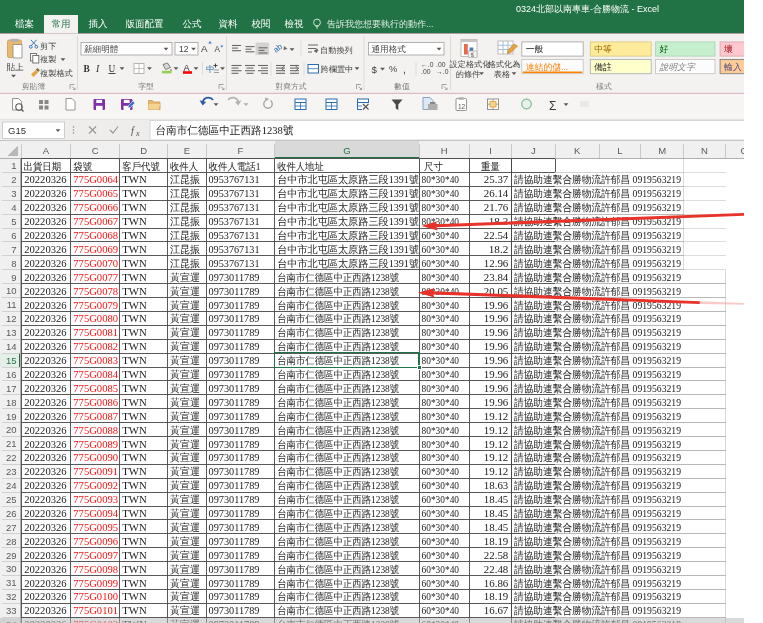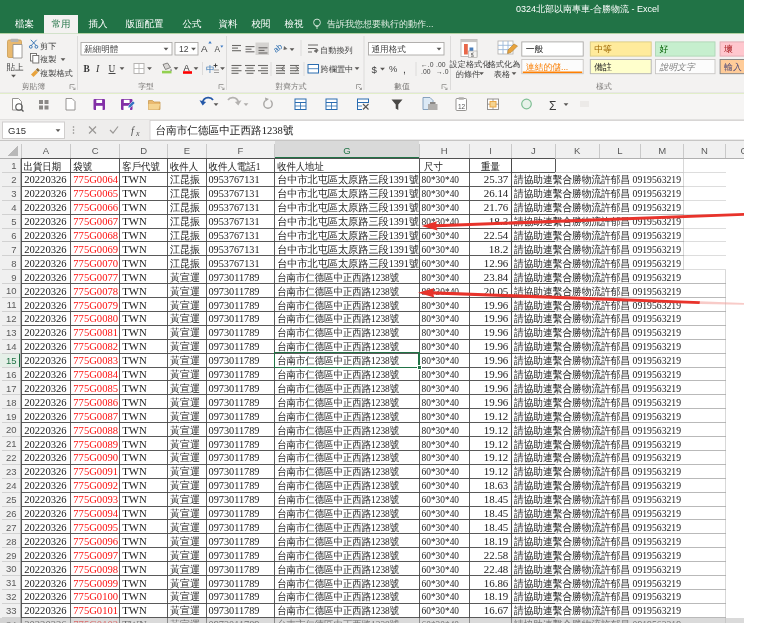--- a/index.html
+++ b/index.html
@@ -1,18 +1,18 @@
 <!DOCTYPE html>
 <html><head><meta charset="utf-8">
 <style>
 *{margin:0;padding:0;box-sizing:border-box}
 html,body{width:763px;height:623px;overflow:hidden;font-family:"Liberation Sans",sans-serif;background:#fff}
 </style></head>
 <body>
-<div style="position:absolute;left:0;top:0;width:744px;height:623px;background:#bef264;overflow:hidden">
+<div style="position:absolute;left:0;top:0;width:744px;height:623px;background:#be185d;overflow:hidden">
 <svg width="763" height="141" viewBox="0 0 763 141" style="position:absolute;left:0;top:0">
 <rect x="0" y="0" width="763" height="33.5" fill="#217346"></rect>
 <text x="516" y="12" font-family="Liberation Sans,sans-serif" font-size="9" fill="#fff">0324北部以南專車-合勝物流 - Excel</text>
 <rect x="44" y="15" width="34" height="18.5" fill="#f3f2f1"></rect>
 <text x="24.5" y="27" font-family="Liberation Sans,sans-serif" font-size="9.5" fill="#fff" text-anchor="middle">檔案</text>
 <text x="61" y="27" font-family="Liberation Sans,sans-serif" font-size="9.5" fill="#217346" text-anchor="middle">常用</text>
 <text x="98" y="27" font-family="Liberation Sans,sans-serif" font-size="9.5" fill="#fff" text-anchor="middle">插入</text>
 <text x="144.5" y="27" font-family="Liberation Sans,sans-serif" font-size="9.5" fill="#fff" text-anchor="middle">版面配置</text>
 <text x="192" y="27" font-family="Liberation Sans,sans-serif" font-size="9.5" fill="#fff" text-anchor="middle">公式</text>
 <text x="228" y="27" font-family="Liberation Sans,sans-serif" font-size="9.5" fill="#fff" text-anchor="middle">資料</text>

